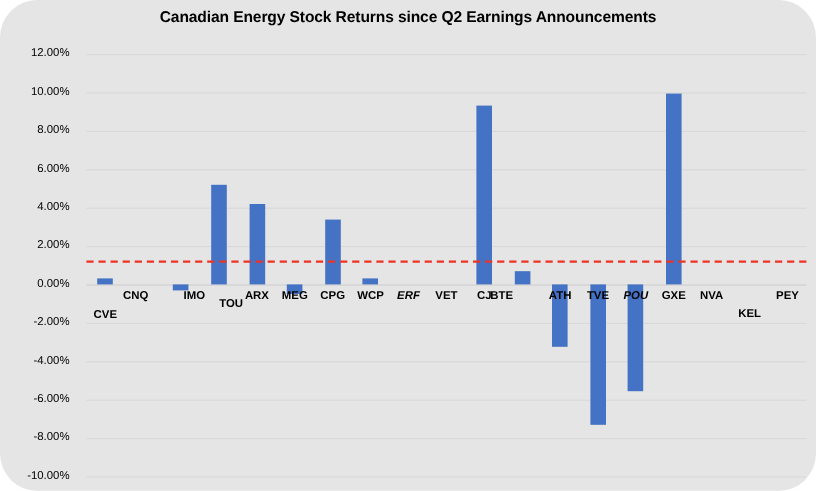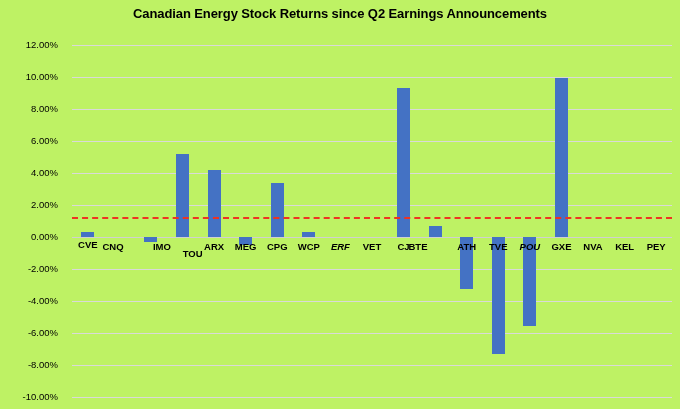--- a/index.html
+++ b/index.html
@@ -10,21 +10,22 @@
   body {
     width: 680px;
     height: 409px;
     font-family: "Liberation Sans", sans-serif;
     overflow: hidden;
   }
   #chart-root {
     position: relative;
     width: 680px;
     height: 409px;
-    background: #bef264;
+    background: #e5e5e5;
+    border-radius: 31px;
   }
   #chart-title {
     position: absolute;
     left: 0;
     top: 6px;
     width: 680px;
     text-align: center;
     font-size: 13px;
     font-weight: bold;
     color: #000000;
@@ -131,36 +132,36 @@
         <div class="bar" style="left: 198.763px; top: 137.92px; height: 54.08px;"></div>
         <div class="bar" style="left: 230.342px; top: 187.36px; height: 4.64px;"></div>
         <div class="bar" style="left: 325.079px; top: 43.36px; height: 148.64px;"></div>
         <div class="bar" style="left: 356.658px; top: 180.96px; height: 11.04px;"></div>
         <div class="bar" style="left: 388.237px; top: 192px; height: 51.84px;"></div>
         <div class="bar" style="left: 419.816px; top: 192px; height: 117.28px;"></div>
         <div class="bar" style="left: 451.395px; top: 192px; height: 89.28px;"></div>
         <div class="bar" style="left: 482.974px; top: 33.44px; height: 158.56px;"></div>
       </div>
     <div id="xticks">
-        <div class="xtick" style="left: -4.21053px; top: 194px;">CVE</div>
+        <div class="xtick" style="left: -4.21053px; top: 212px;">CVE</div>
         <div class="xtick" style="left: 21px; top: 196px;">CNQ</div>
         <div class="xtick" style="left: 58.9474px; top: 196px; text-align: right;">IMO</div>
         <div class="xtick" style="left: 90.5263px; top: 203px; text-align: right;">TOU</div>
         <div class="xtick" style="left: 122.105px; top: 196px;">ARX</div>
         <div class="xtick" style="left: 153.684px; top: 196px;">MEG</div>
         <div class="xtick" style="left: 185.263px; top: 196px;">CPG</div>
         <div class="xtick" style="left: 216.842px; top: 196px;">WCP</div>
         <div class="xtick" style="left: 248.421px; top: 196px; font-style: italic;">ERF</div>
         <div class="xtick" style="left: 280px; top: 196px;">VET</div>
         <div class="xtick" style="left: 311.579px; top: 196px;">CJ</div>
         <div class="xtick" style="left: 326px; top: 196px;">BTE</div>
         <div class="xtick" style="left: 374.737px; top: 196px;">ATH</div>
         <div class="xtick" style="left: 406.316px; top: 196px;">TVE</div>
         <div class="xtick" style="left: 437.895px; top: 196px; font-style: italic;">POU</div>
         <div class="xtick" style="left: 469.474px; top: 196px;">GXE</div>
         <div class="xtick" style="left: 501.053px; top: 196px;">NVA</div>
-        <div class="xtick" style="left: 532.632px; top: 196px;">KEL</div>
+        <div class="xtick" style="left: 532.632px; top: 211px;">KEL</div>
         <div class="xtick" style="left: 564.211px; top: 196px;">PEY</div>
       </div>
     <div id="avgline" style="top: 172.48px;"></div>
   </div>
 
 </div>
 
 </body></html>

